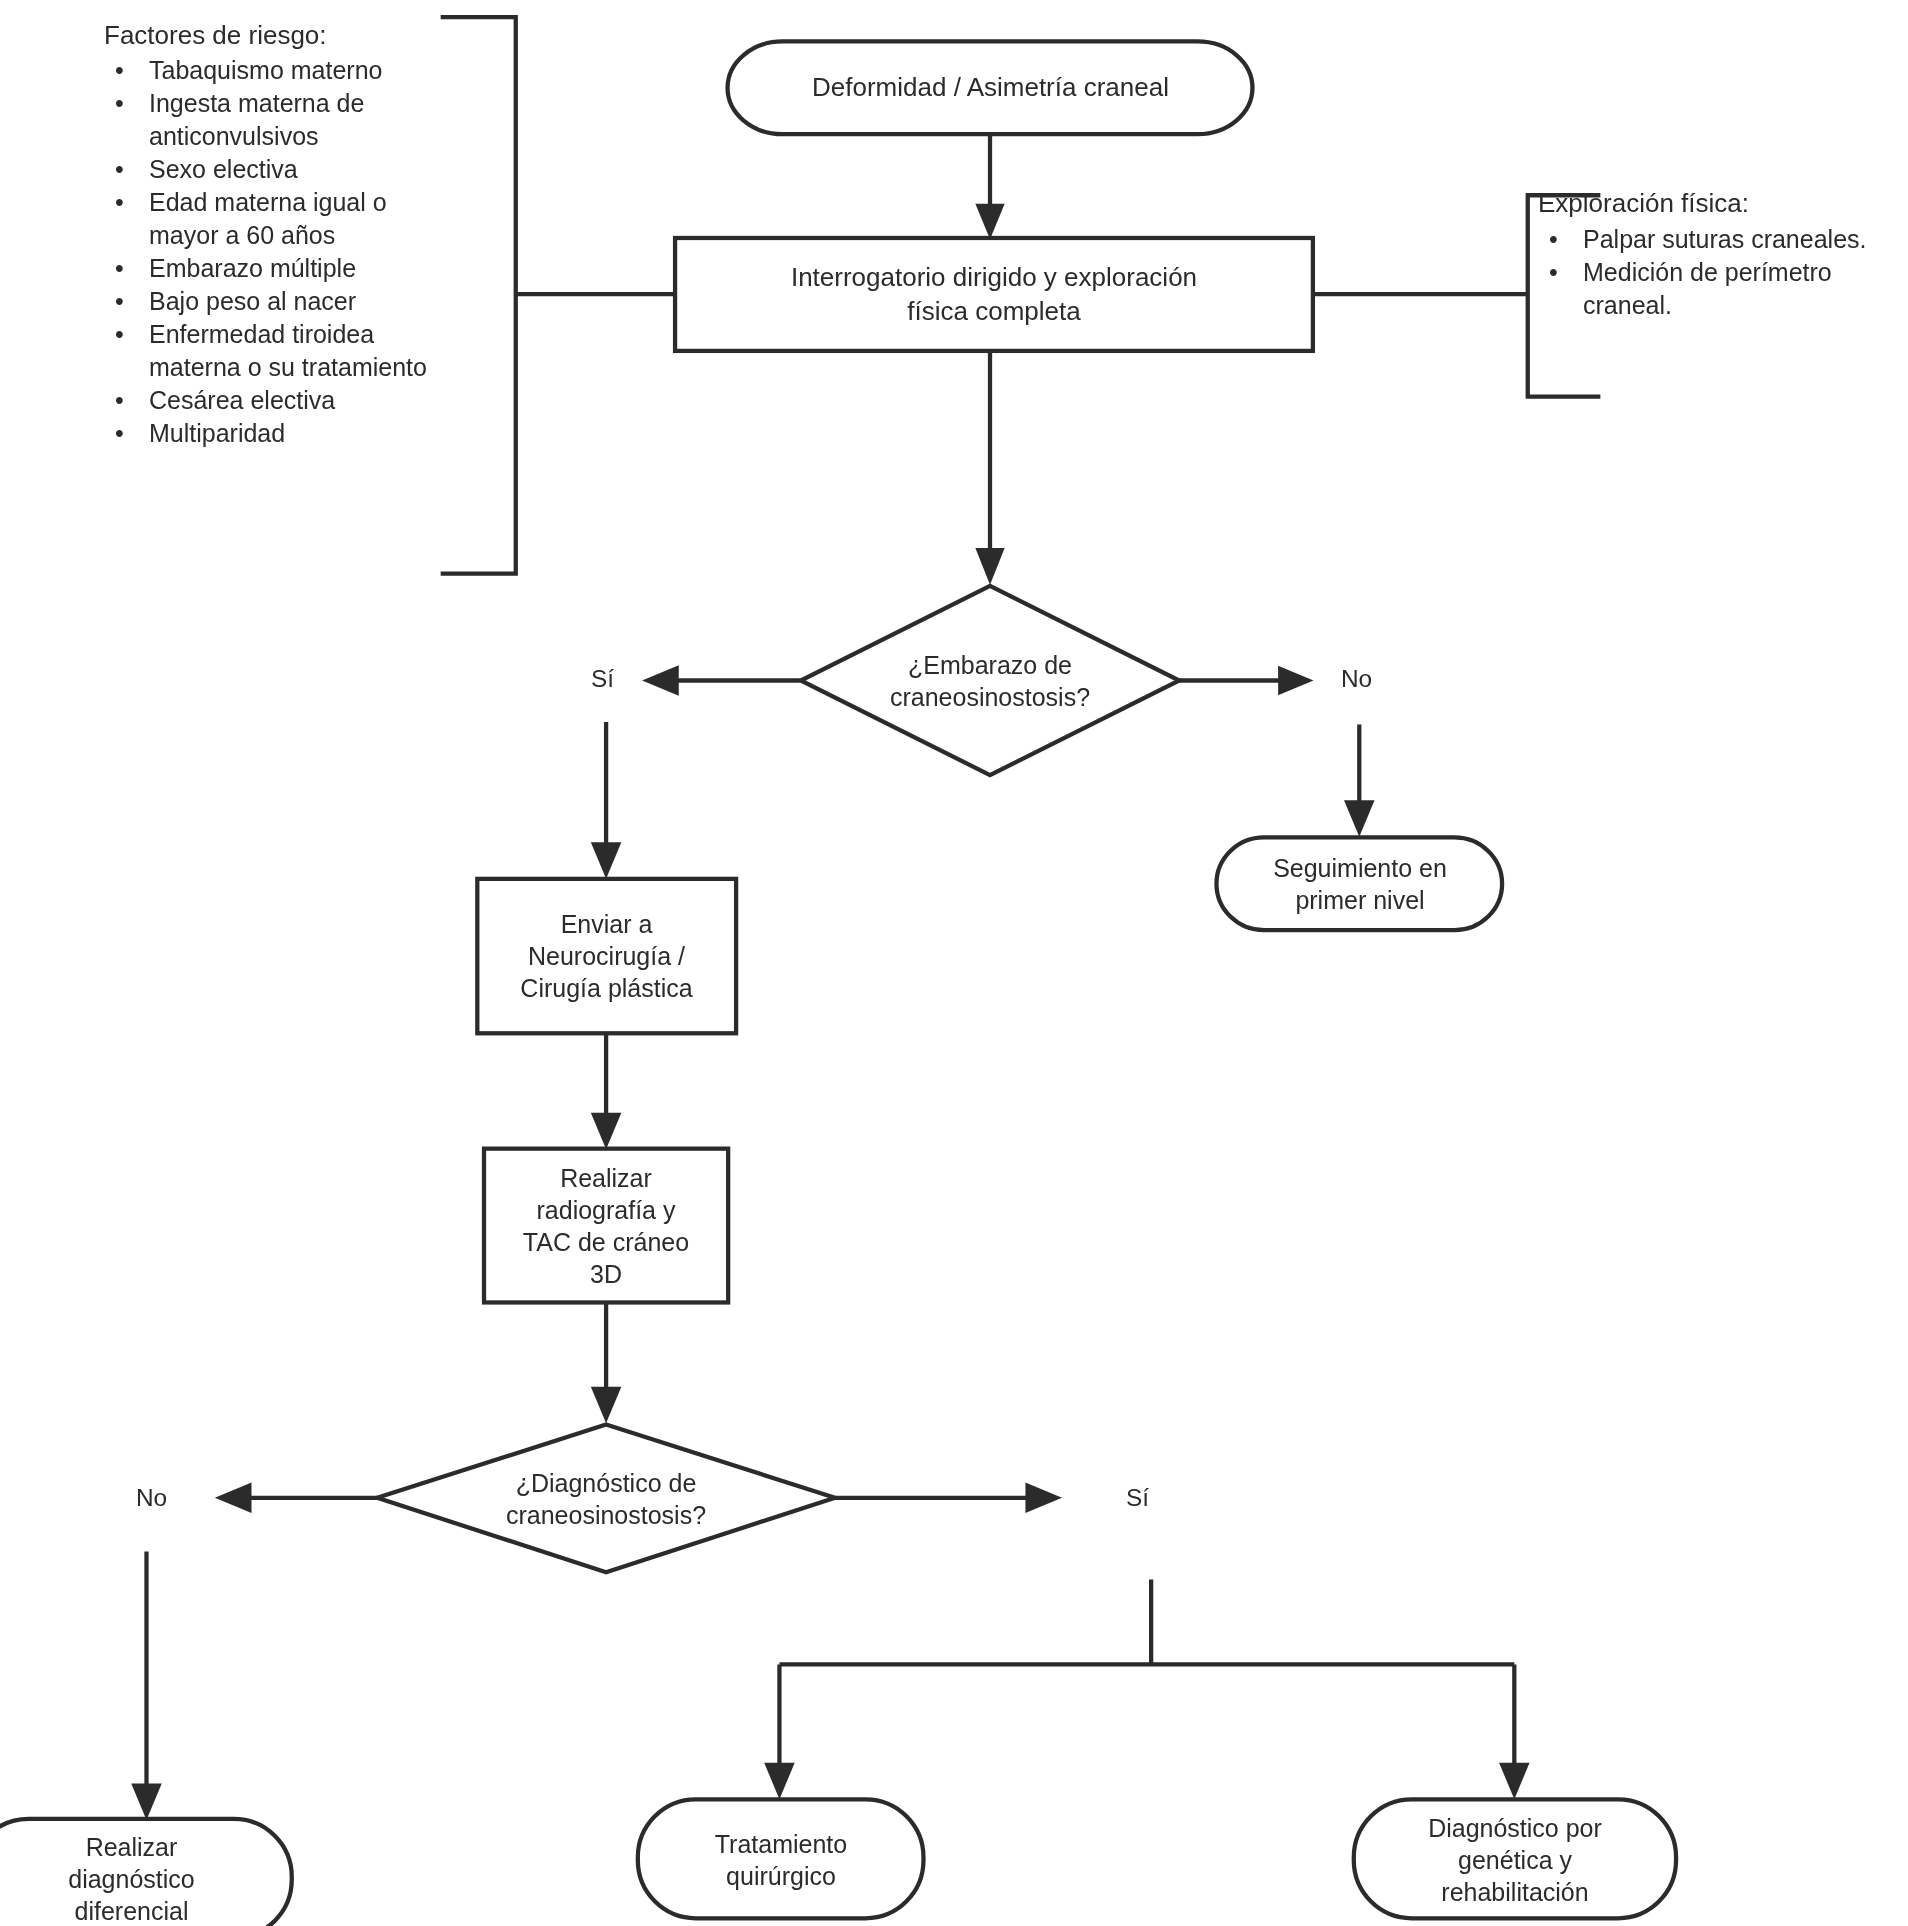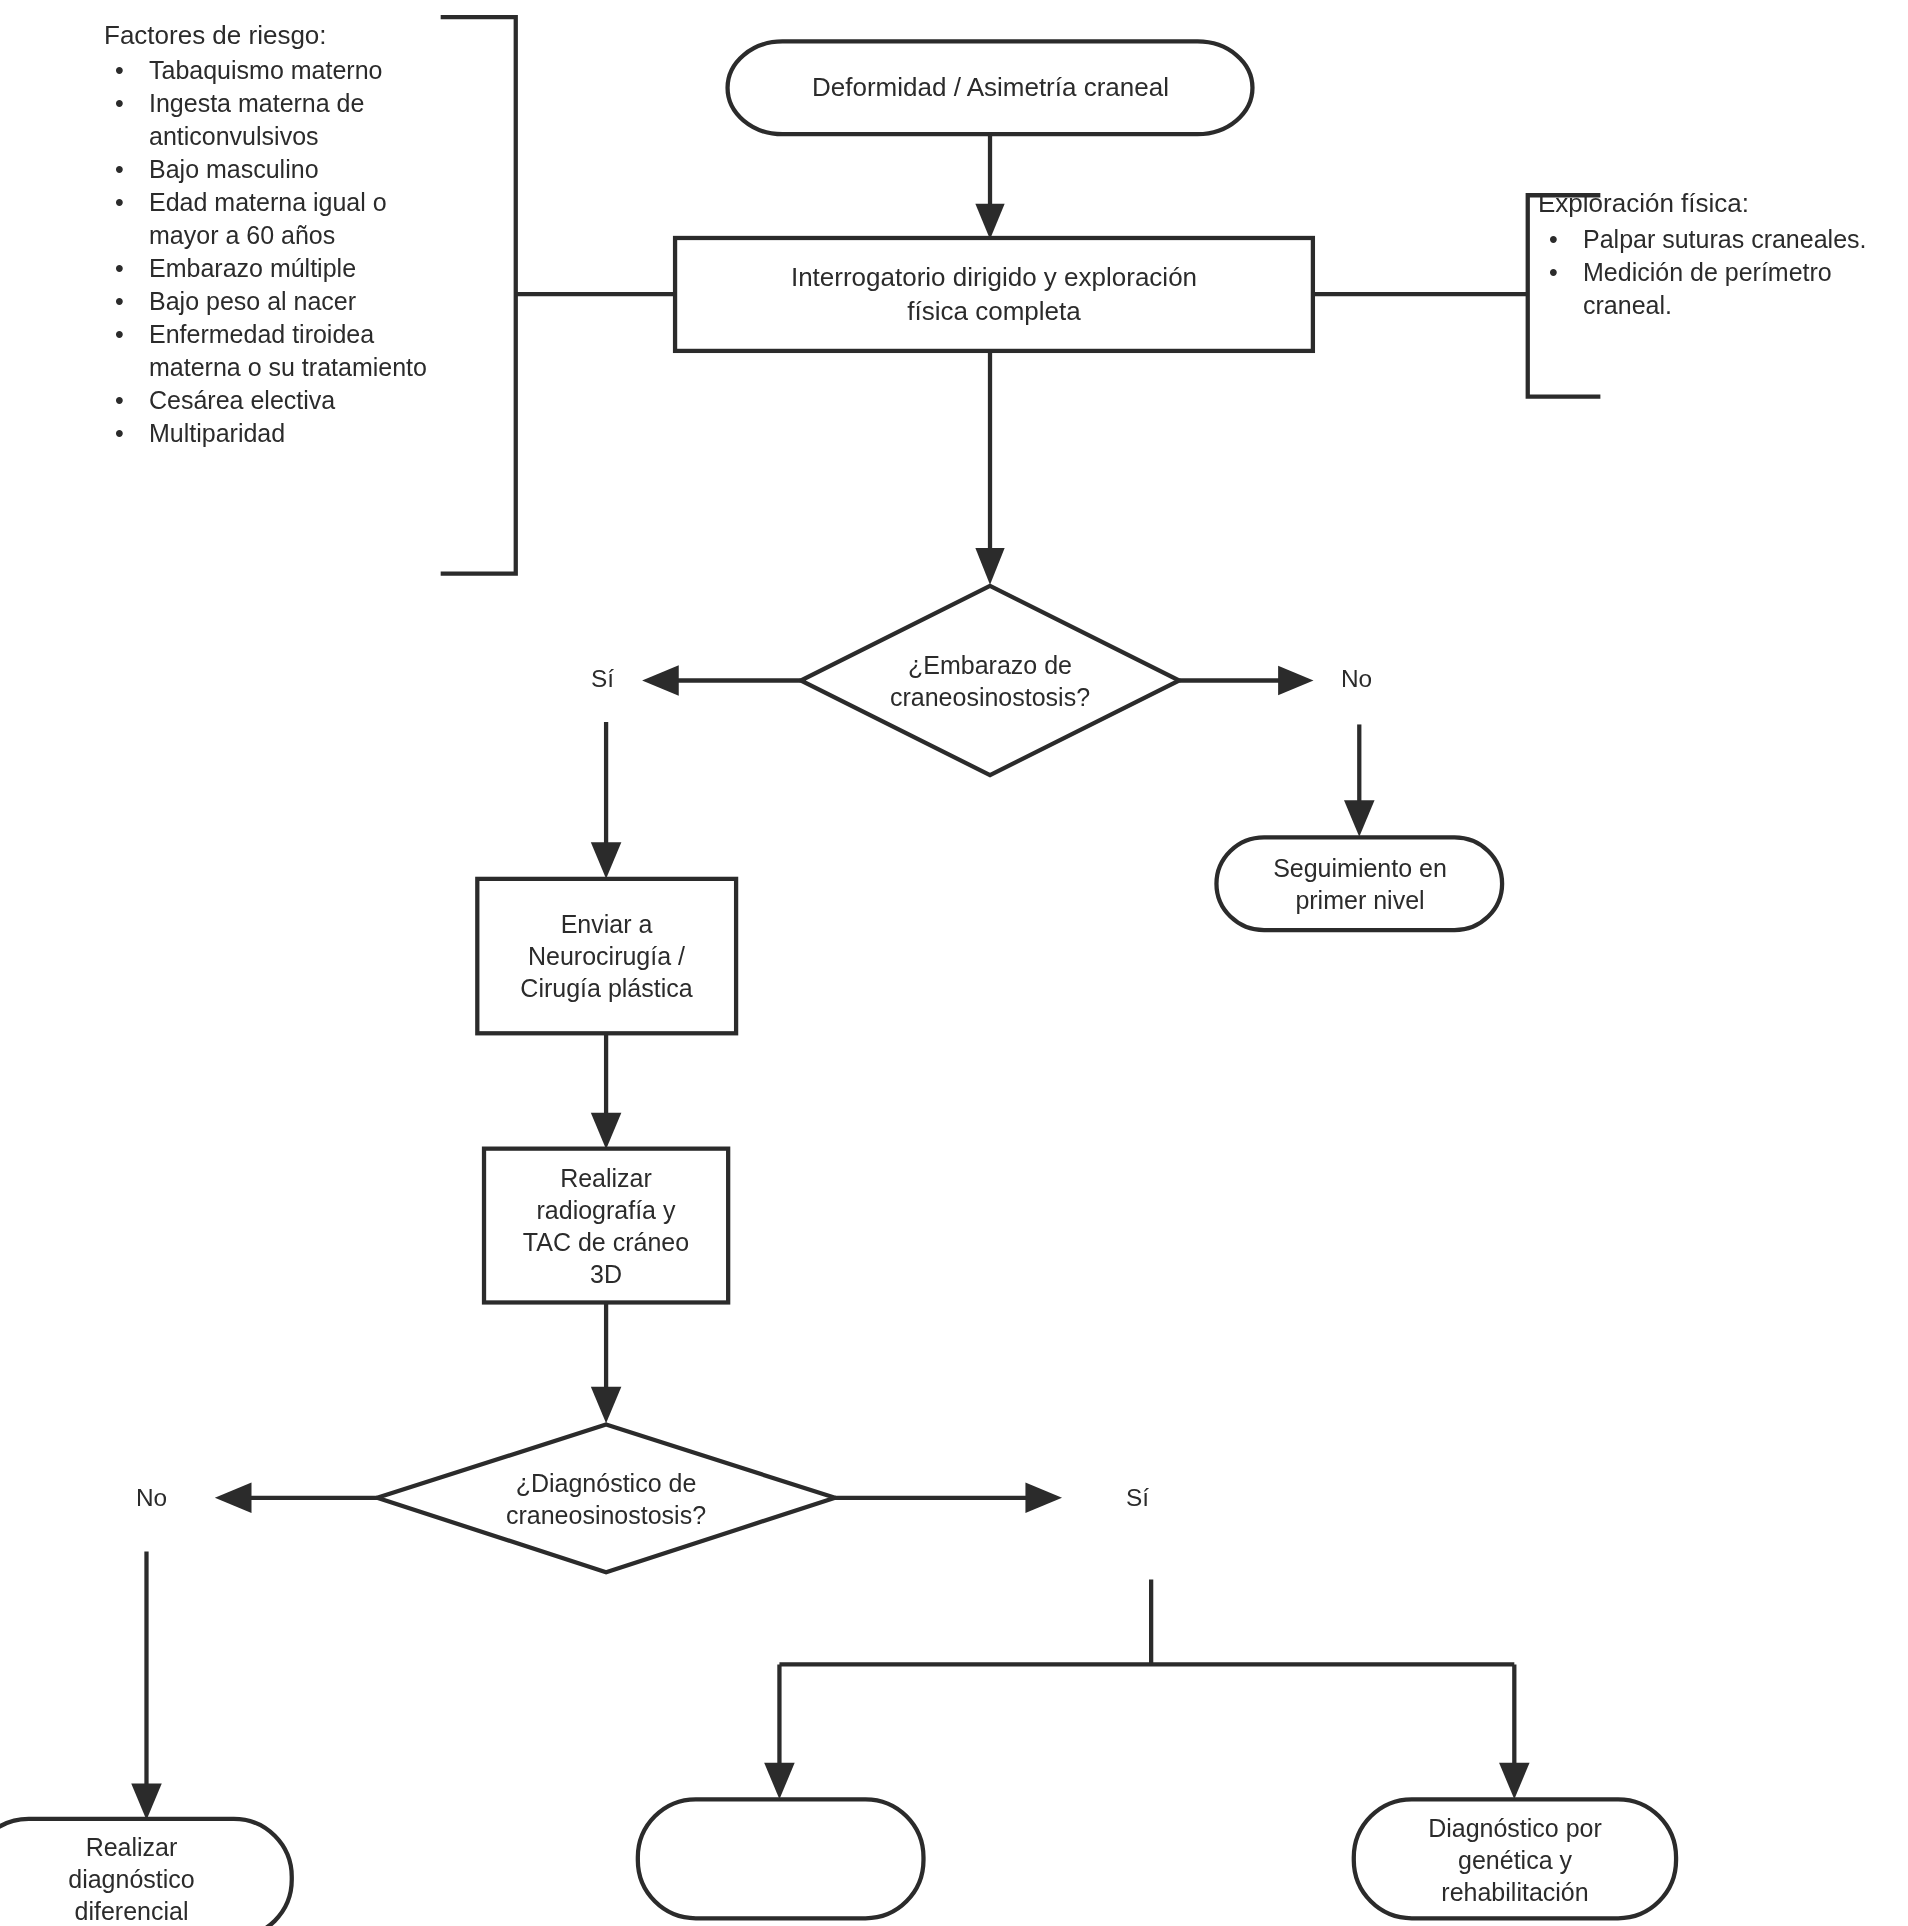--- a/index.html
+++ b/index.html
@@ -177,21 +177,21 @@
 
     <rect class="shape-stroke" x="2218" y="2928" rx="95" ry="95" width="528" height="195"></rect>
 
   </svg>
 
   <div class="panel" style="left:104px; top:8.5px; width:342px;">
     <div class="panel-title">Factores de riesgo:</div>
     <ul class="panel-list">
       <li><span class="bullet">•</span><span>Tabaquismo materno</span></li>
       <li><span class="bullet">•</span><span>Ingesta materna de anticonvulsivos</span></li>
-      <li><span class="bullet">•</span><span>Bajo masculino</span></li>
+      <li><span class="bullet">•</span><span>Sexo electiva</span></li>
       <li><span class="bullet">•</span><span>Edad materna igual o mayor a 60 años</span></li>
       <li><span class="bullet">•</span><span>Embarazo múltiple</span></li>
       <li><span class="bullet">•</span><span>Bajo peso al nacer</span></li>
       <li><span class="bullet">•</span><span>Enfermedad tiroidea materna o su tratamiento</span></li>
       <li><span class="bullet">•</span><span>Cesárea electiva</span></li>
       <li><span class="bullet">•</span><span>Multiparidad</span></li>
     </ul>
   </div>
 
   <div class="panel" style="left:1538px; top:177px; width:354px;">
@@ -222,20 +222,22 @@
 TAC de cráneo
 3D</div>
 
   <div class="node-text fs-41" style="left:441px; top:1441px; width:330px; height:92px;">¿Diagnóstico de
 craneosinostosis?</div>
 
   <div class="node-text fs-41" style="left:-29px; top:1807px; width:321px; height:119px;">Realizar
 diagnóstico
 diferencial</div>
 
+  <div class="node-text fs-41" style="left:638px; top:1788px; width:286px; height:119px;">Tratamiento
+quirúrgico</div>
 
   <div class="node-text fs-41" style="left:1354px; top:1788px; width:322px; height:119px;">Diagnóstico por
 genética y
 rehabilitación</div>
 
   <div class="edge-label" style="left:591px; top:655px;">Sí</div>
   <div class="edge-label" style="left:1341px; top:655px;">No</div>
   <div class="edge-label" style="left:136px; top:1474px;">No</div>
   <div class="edge-label" style="left:1126px; top:1474px;">Sí</div>
 

